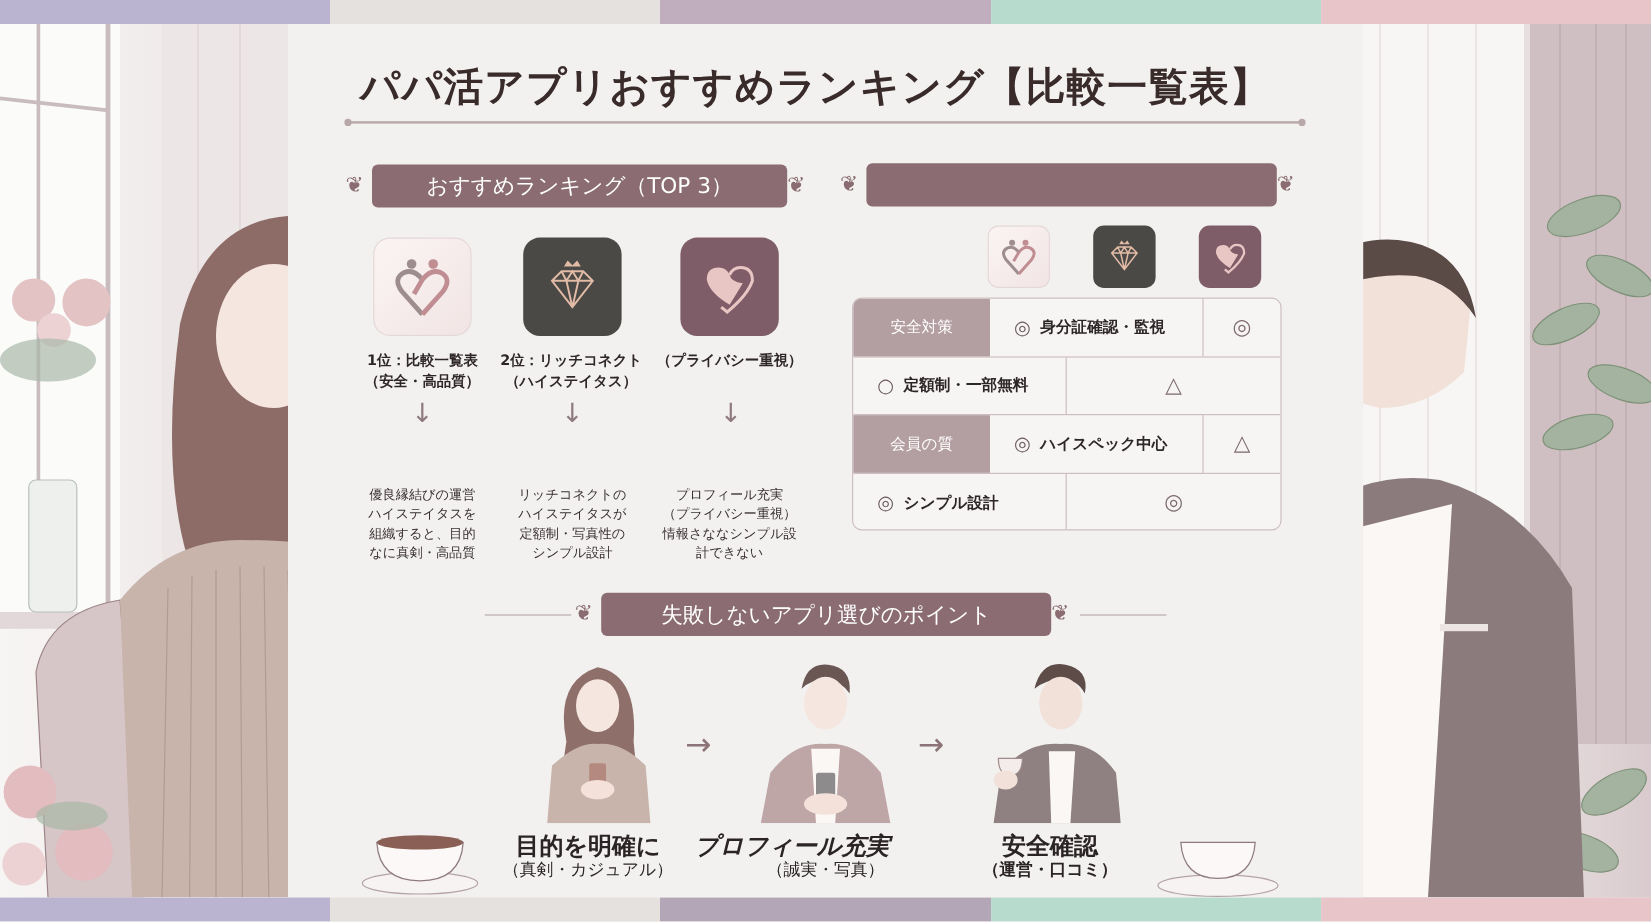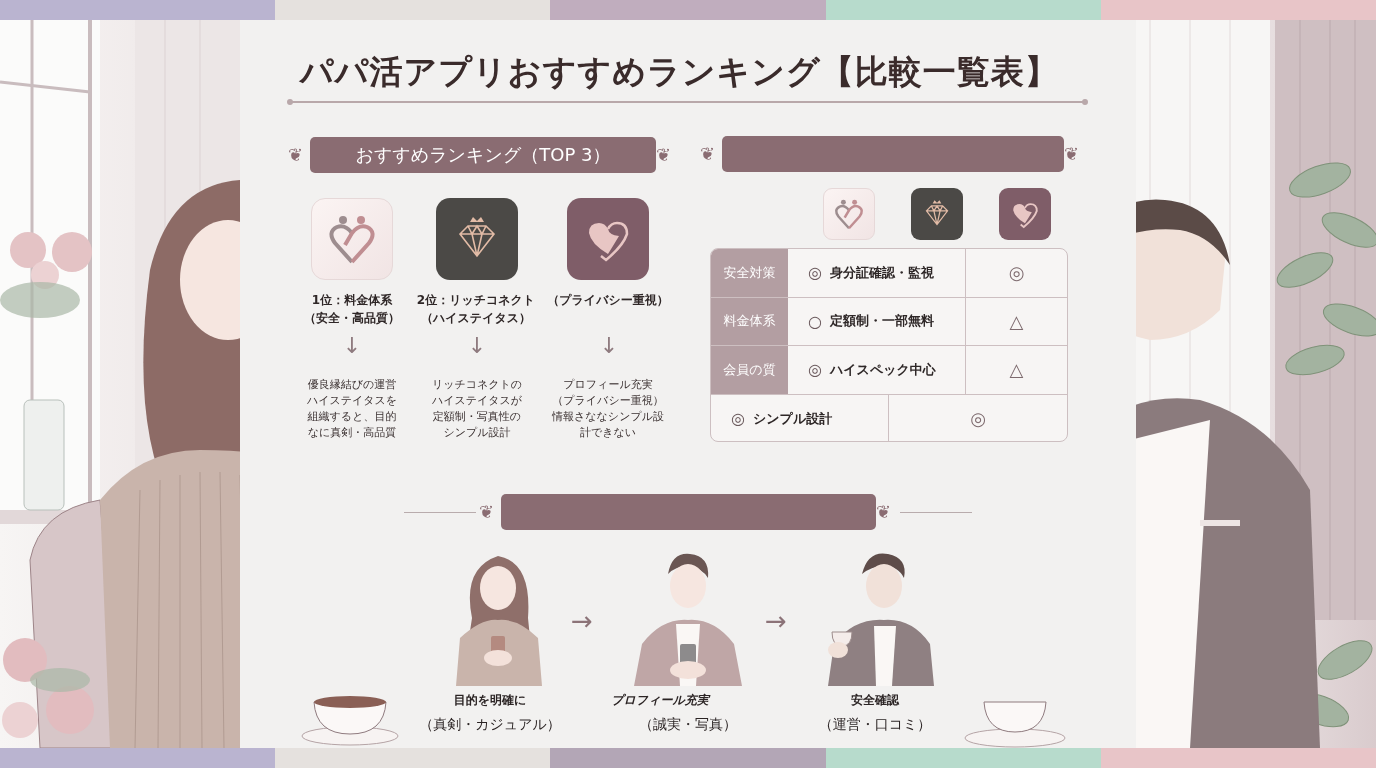--- a/index.html
+++ b/index.html
@@ -63,47 +63,47 @@
   .app-icon.small { width: 52px; height: 52px; border-radius: 9px; }
   .ico-1 { background: linear-gradient(135deg, #fbf4f3, #f1e4e4); border: 1px solid #e6d8d8; }
   .ico-2 { background: #4b4946; }
   .ico-3 { background: #7f5d68; }
 
   .rank-label {
     position: absolute; width: 140px; text-align: center; font-size: 12px; font-weight: bold; line-height: 18px; color: #2f2727;
   }
   .rank-arrow { position: absolute; width: 20px; text-align: center; color: #8f7b7f; font-size: 22px; }
   .rank-desc {
-    position: absolute; width: 130px; text-align: center; font-size: 11px; line-height: 16px; color: #3a3030;
+    position: absolute; width: 130px; text-align: center; font-size: 11px; line-height: 16px; color: #3a3030; margin-top: 28px;
   }
 
   .compare-table {
     position: absolute; left: 710px; top: 248px; width: 358px; height: 194px;
     border: 1px solid #cdbfc1; border-radius: 8px; overflow: hidden; background: #f7f5f4;
   }
   .compare-table .row { display: flex; height: 48.5px; border-bottom: 1px solid #cdbfc1; }
   .compare-table .row:last-child { border-bottom: none; }
   .compare-table .head-cell {
-    width: 77px; background: #b39ea2; color: #fff; font-size: 13px;
+    width: 114px; background: #b39ea2; color: #fff; font-size: 13px;
     display: flex; align-items: center; justify-content: center; font-family: Liberation Mono, monospace;
   }
   .compare-table .val-cell {
     width: 178px; display: flex; align-items: center; padding-left: 20px; font-size: 13px; font-weight: bold; color: #2e2727;
     border-right: 1px solid #cdbfc1;
   }
   .compare-table .val-cell .mark { font-weight: normal; font-size: 16px; color: #6b5a5d; margin-right: 8px; }
   .compare-table .mark-cell { flex: 1; display: flex; align-items: center; justify-content: center; font-size: 18px; color: #7d6a6e; }
 
   .divider-line { position: absolute; top: 512px; height: 1px; background: #b9acad; }
 
   .step-figure {
     position: absolute; top: 548px; width: 92px; height: 138px;
   }
   .step-arrow { position: absolute; top: 606px; font-size: 26px; color: #8c7378; }
-  .step-title { position: absolute; width: 170px; text-align: center; font-size: 12px; font-weight: bold; color: #2b2424; }
+  .step-title { position: absolute; width: 170px; text-align: center; font-size: 20px; font-weight: bold; color: #2b2424; }
   .step-sub { position: absolute; width: 170px; text-align: center; font-size: 14px; color: #2b2424; }
 </style>
 </head>
 <body>
 
 <div class="stripe top">
   <div style="background:#bab4d0"></div>
   <div style="background:#e5e1de"></div>
   <div style="background:#c0adbe"></div>
   <div style="background:#b7dbcc"></div>
@@ -213,21 +213,21 @@
   </svg>
 </div>
 <div class="app-icon ico-3" style="left:567px; top:198px;">
   <svg width="58" height="58" viewBox="0 0 58 58">
     <path d="M29 44 Q12 34 10 23 Q10 13 20 13 Q26 13 29 19 Q30 25 40 26 Q34 36 29 44 Z" fill="#e8c6c4"></path>
     <path d="M22 46 L27 50 Q44 36 48 24 Q48 13 38 13 Q32 13 29 19" fill="none" stroke="#e8c6c4" stroke-width="2.5"></path>
   </svg>
 </div>
 
 <div class="rank-label" style="left:282px; top:291px;">
-  <div>1位：料金体系</div>
+  <div>1位：比較一覧表</div>
   <div>（安全・高品質）</div>
 </div>
 <div class="rank-label" style="left:406px; top:291px;">
   <div>2位：リッチコネクト</div>
   <div>（ハイステイタス）</div>
 </div>
 <div class="rank-label" style="left:538px; top:291px;">
   <div>（プライバシー重視）</div>
 </div>
 
@@ -283,21 +283,20 @@
 <div class="compare-table">
   <div class="row">
     <div class="head-cell">安全対策</div>
     <div class="val-cell">
       <span class="mark">◎</span>
       <span>身分証確認・監視</span>
     </div>
     <div class="mark-cell">◎</div>
   </div>
   <div class="row">
-    <div class="head-cell">料金体系</div>
     <div class="val-cell">
       <span class="mark">○</span>
       <span>定額制・一部無料</span>
     </div>
     <div class="mark-cell">△</div>
   </div>
   <div class="row">
     <div class="head-cell">会員の質</div>
     <div class="val-cell">
       <span class="mark">◎</span>
@@ -311,20 +310,21 @@
       <span>シンプル設計</span>
     </div>
     <div class="mark-cell">◎</div>
   </div>
 </div>
 
 <div class="divider-line" style="left:404px; width:72px;"></div>
 <div class="divider-line" style="left:900px; width:72px;"></div>
 <div class="banner" style="left:501px; top:494px; width:375px; height:36px;">
   <span class="orn l">❦</span>
+  <span>失敗しないアプリ選びのポイント</span>
   <span class="orn r">❦</span>
 </div>
 
 <div class="step-figure" style="left:452px;">
   <svg width="92" height="138" viewBox="0 0 92 138">
     <path d="M20 70 Q10 20 46 8 Q80 14 76 70 L80 110 L14 110 Z" fill="#8f6f6a"></path>
     <ellipse cx="46" cy="40" rx="18" ry="22" fill="#f6e6e0"></ellipse>
     <path d="M4 138 L8 90 Q30 70 46 72 Q66 70 86 90 L90 138 Z" fill="#c9b4ab"></path>
     <rect x="39" y="88" width="14" height="22" rx="2" fill="#b48a80"></rect>
     <ellipse cx="46" cy="110" rx="14" ry="8" fill="#f3e1da"></ellipse>
@@ -351,21 +351,21 @@
     <path d="M6 84 L26 84 Q26 98 16 98 Q6 98 6 84 Z" fill="#f4ecea" stroke="#9d8c8c"></path>
     <ellipse cx="12" cy="102" rx="10" ry="8" fill="#f1e1d9"></ellipse>
   </svg>
 </div>
 
 <div class="step-title" style="left:405px; top:692px;">目的を明確に</div>
 <div class="step-sub" style="left:405px; top:716px;">（真剣・カジュアル）</div>
 <div class="step-title" style="left:575px; top:692px;font-style:italic;">プロフィール充実</div>
 <div class="step-sub" style="left:603px; top:716px;">（誠実・写真）</div>
 <div class="step-title" style="left:790px; top:692px;font-family:Liberation Serif, serif;">安全確認</div>
-<div class="step-sub" style="left:790px; top:716px;">（運営・口コミ）</div>
+<div class="step-sub" style="left:790px; top:716px;font-weight:bold;">（運営・口コミ）</div>
 
 <svg style="position:absolute; left:300px; top:688px;" width="110" height="60" viewBox="0 0 110 60">
   <ellipse cx="50" cy="48" rx="48" ry="9" fill="#f7f3f2" stroke="#b5a4a6"></ellipse>
   <path d="M14 14 L86 14 Q84 46 50 46 Q16 46 14 14 Z" fill="#fbf8f7" stroke="#8f7b7f"></path>
   <ellipse cx="50" cy="14" rx="36" ry="6" fill="#8a5f55"></ellipse>
 </svg>
 <svg style="position:absolute; left:960px; top:690px;" width="110" height="60" viewBox="0 0 110 60">
   <ellipse cx="55" cy="48" rx="50" ry="9" fill="#f7f3f2" stroke="#b5a4a6"></ellipse>
   <path d="M24 12 L86 12 Q84 42 55 42 Q26 42 24 12 Z" fill="#fbf8f7" stroke="#8f7b7f"></path>
 </svg>

